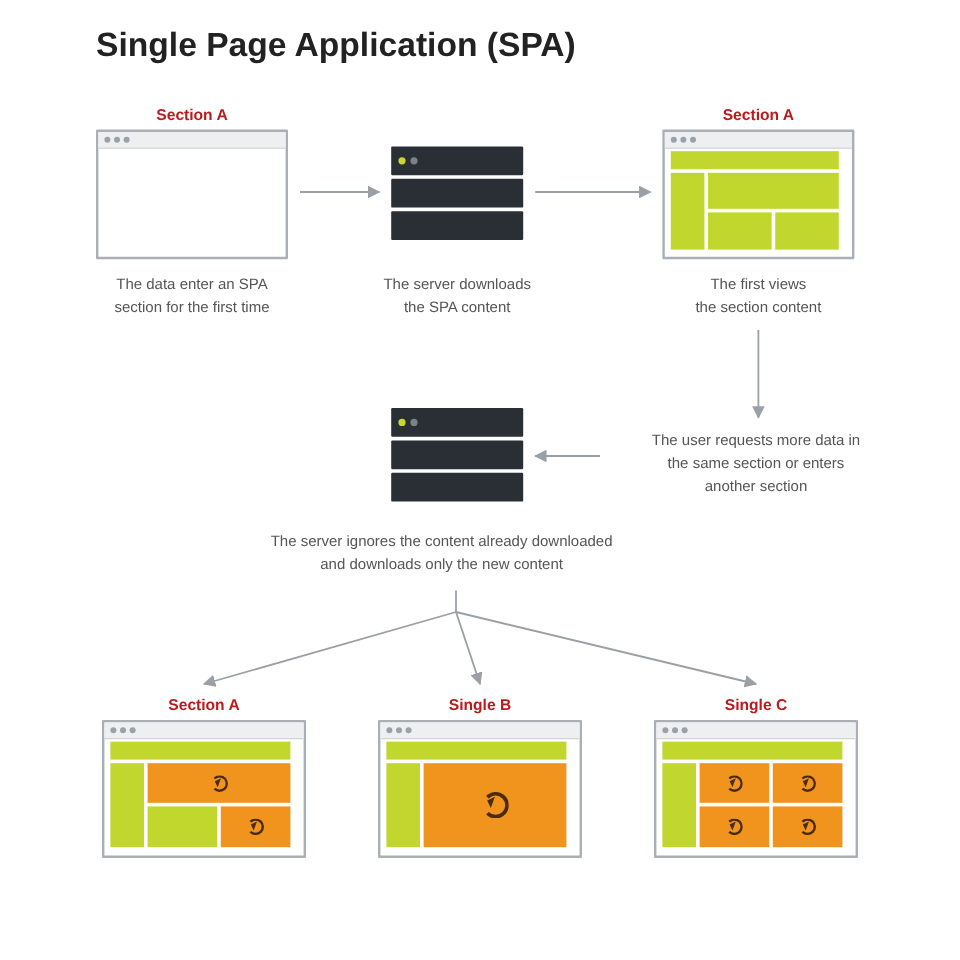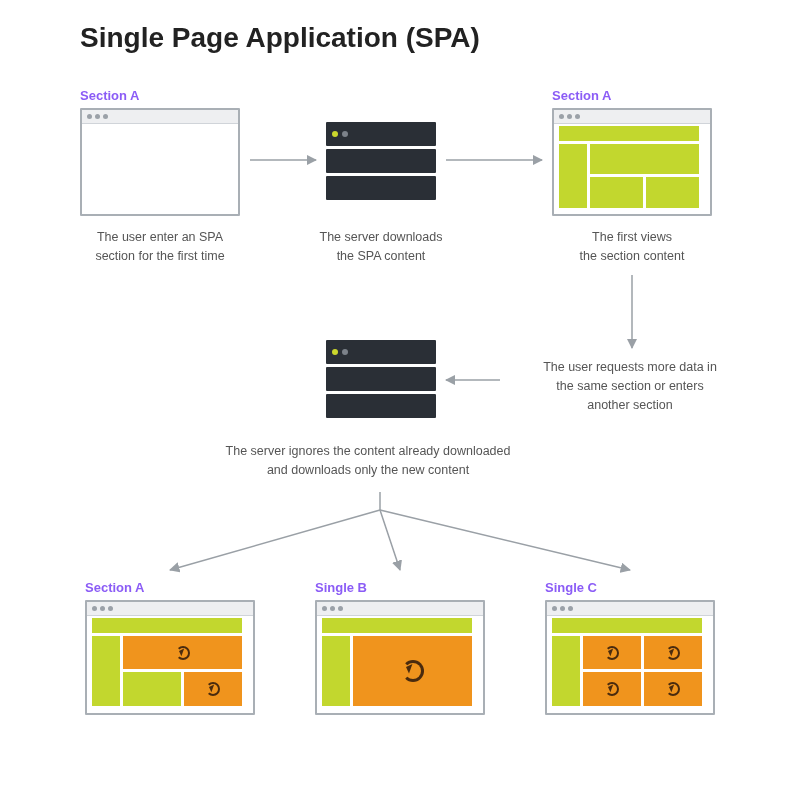--- a/index.html
+++ b/index.html
@@ -17,21 +17,22 @@
     position: absolute;
     left: 80px;
     top: 22px;
     font-size: 28px;
     font-weight: 700;
   }
   .section-label {
     position: absolute;
     font-size: 13px;
     font-weight: 700;
-    color: #8b5cf6;
+    text-align: center;
+    color: #b91c1c;
   }
   .caption {
     position: absolute;
     font-size: 12.5px;
     color: #555;
     text-align: center;
     line-height: 1.5;
     white-space: pre-line;
   }
 
@@ -139,21 +140,21 @@
   </div>
   <div class="body">
     <div class="block" style="left:5px; top:2px; width:140px; height:15px;"></div>
     <div class="block" style="left:5px; top:20px; width:28px; height:64px;"></div>
     <div class="block" style="left:36px; top:20px; width:109px; height:30px;"></div>
     <div class="block" style="left:36px; top:53px; width:53px; height:31px;"></div>
     <div class="block" style="left:92px; top:53px; width:53px; height:31px;"></div>
   </div>
 </div>
 
-<div class="caption" style="left:70px;  top:228px; width:180px;">The user enter an SPA
+<div class="caption" style="left:70px;  top:228px; width:180px;">The data enter an SPA
 section for the first time</div>
 <div class="caption" style="left:300px; top:228px; width:162px;">The server downloads
 the SPA content</div>
 <div class="caption" style="left:552px; top:228px; width:160px;">The first views
 the section content</div>
 
 <div class="server" style="left:326px; top:340px;">
   <div class="unit">
       <span class="led"></span>
       <span class="led2"></span>

